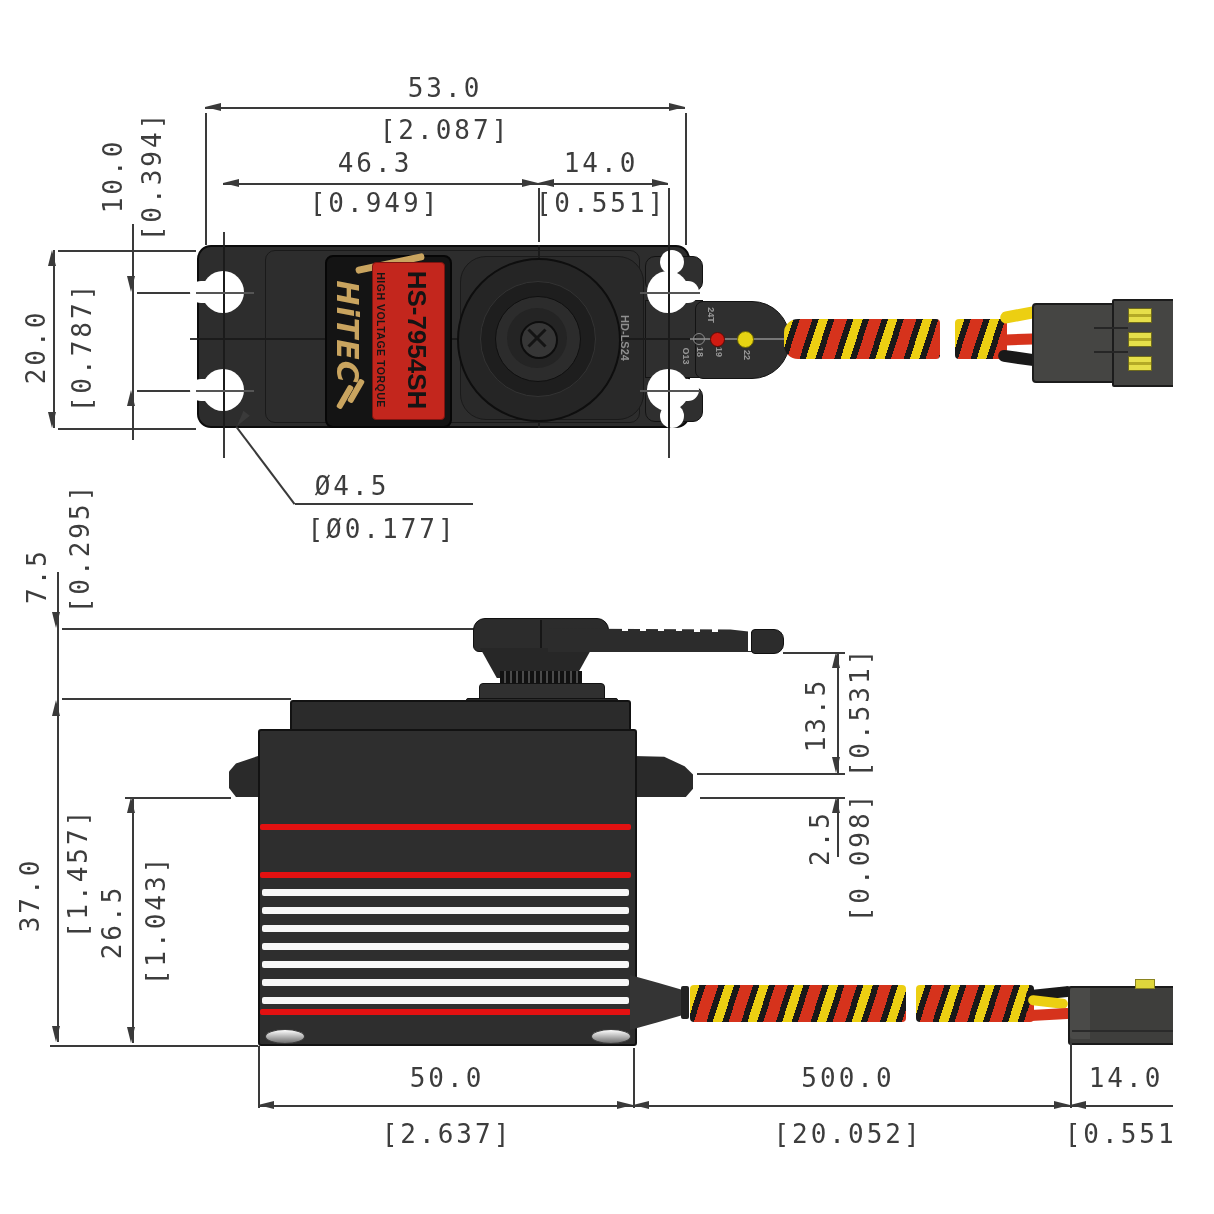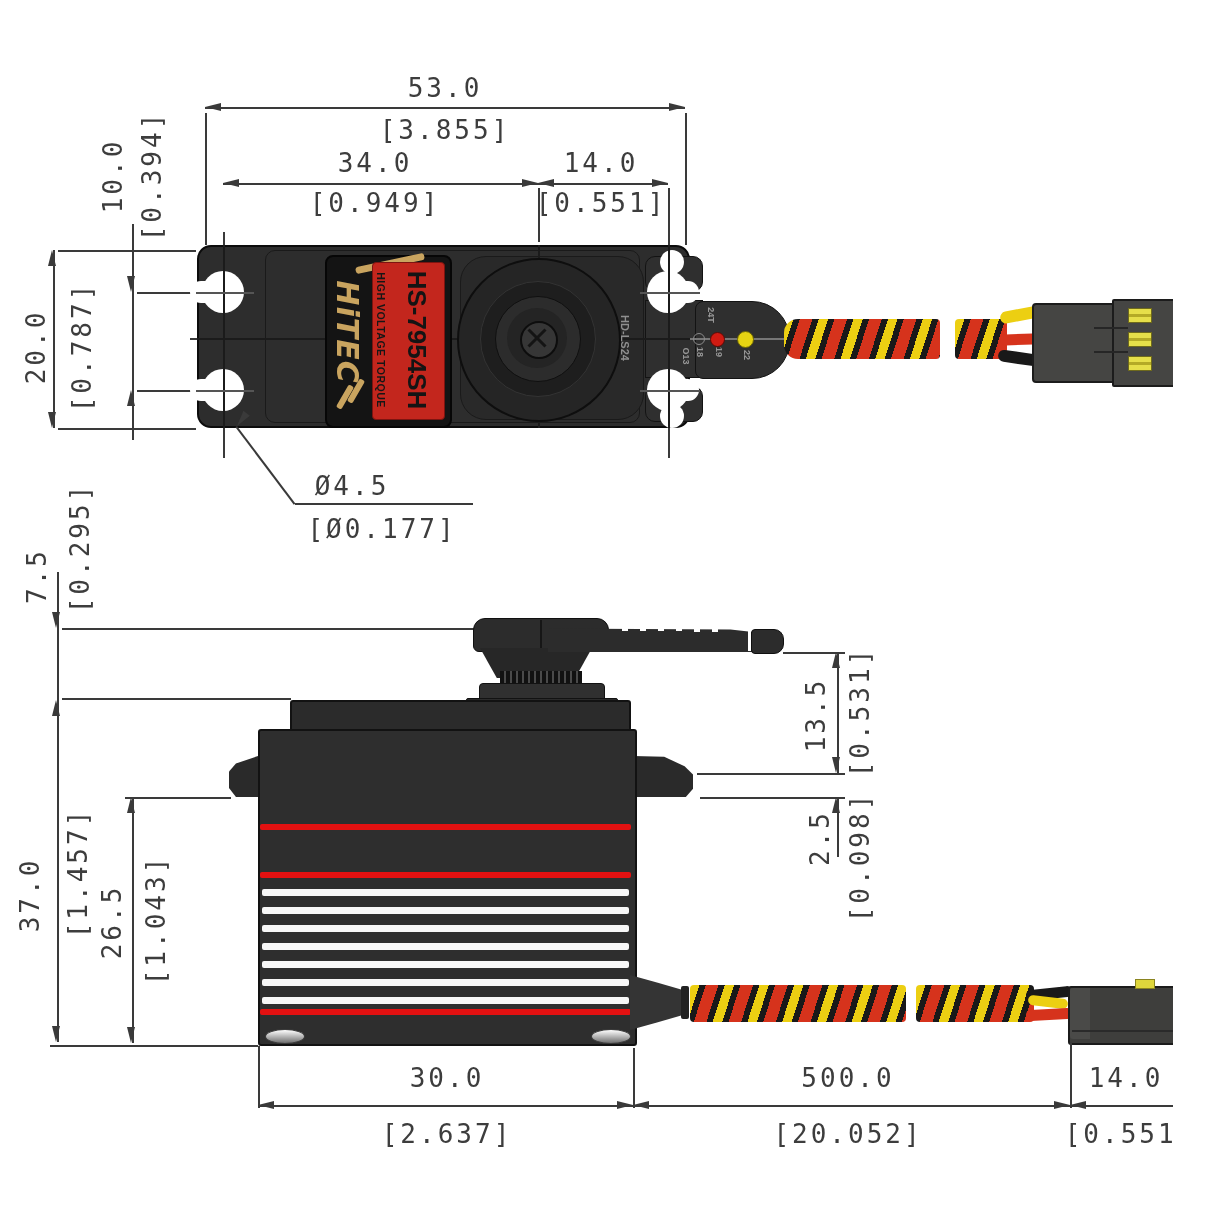--- a/index.html
+++ b/index.html
@@ -35,25 +35,25 @@
 </style>
 </head>
 <body>
 
 <div class="canvas">
 
   <div class="dt" style="left:445px;top:88px">53.0</div>
   <div class="hl" style="left:205px;top:107px;width:480px"></div>
   <div class="aL" style="left:205px;top:103px"></div>
   <div class="aR" style="left:669px;top:103px"></div>
-  <div class="dt" style="left:445px;top:130px">[3.855]</div>
+  <div class="dt" style="left:445px;top:130px">[2.087]</div>
   <div class="vl" style="left:205px;top:113px;height:132px"></div>
   <div class="vl" style="left:685px;top:113px;height:132px"></div>
 
-  <div class="dt" style="left:375px;top:163px">34.0</div>
+  <div class="dt" style="left:375px;top:163px">46.3</div>
   <div class="dt" style="left:375px;top:203px">[0.949]</div>
   <div class="dt" style="left:601px;top:163px">14.0</div>
   <div class="dt" style="left:601px;top:203px">[0.551]</div>
   <div class="hl" style="left:223px;top:183px;width:445px"></div>
   <div class="aL" style="left:223px;top:179px"></div>
   <div class="aR" style="left:522px;top:179px"></div>
   <div class="aL" style="left:538px;top:179px"></div>
   <div class="aR" style="left:652px;top:179px"></div>
   <div class="vl" style="left:538px;top:188px;height:54px"></div>
 
@@ -222,21 +222,21 @@
   <div class="shape twist" style="left:690px;top:985px;width:216px;height:37px;border-radius:4px"></div>
   <div class="shape twist" style="left:916px;top:985px;width:118px;height:37px;border-radius:4px"></div>
   <div class="shape" style="left:1026px;top:988px;width:46px;height:11px;background:#191919;border-radius:5px;transform:rotate(-6deg)"></div>
   <div class="shape" style="left:1028px;top:997px;width:40px;height:10px;background:#eccf12;border-radius:5px;transform:rotate(7deg)"></div>
   <div class="shape" style="left:1026px;top:1009px;width:46px;height:11px;background:#d6331c;border-radius:5px;transform:rotate(-3deg)"></div>
   <div class="shape" style="left:1068px;top:986px;width:125px;height:55px;background:#3e3e3c;border:2px solid #1b1b1b;border-radius:3px"></div>
   <div class="shape" style="left:1070px;top:988px;width:20px;height:51px;background:#4a4a48;border-radius:3px 0 0 3px"></div>
   <div class="shape" style="left:1135px;top:979px;width:18px;height:8px;background:#ded63c;border:1px solid #8a8420"></div>
   <div class="hl" style="left:1072px;top:1030px;width:117px;background:#2a2a2a"></div>
 
-  <div class="dt" style="left:447px;top:1078px">30.0</div>
+  <div class="dt" style="left:447px;top:1078px">50.0</div>
   <div class="dt" style="left:447px;top:1134px">[2.637]</div>
   <div class="dt" style="left:848px;top:1078px">500.0</div>
   <div class="dt" style="left:848px;top:1134px">[20.052]</div>
   <div class="dt" style="left:1126px;top:1078px">14.0</div>
   <div class="dt" style="left:1130px;top:1134px">[0.551]</div>
   <div class="hl" style="left:258px;top:1105px;width:935px"></div>
   <div class="aL" style="left:258px;top:1101px"></div>
   <div class="aR" style="left:617px;top:1101px"></div>
   <div class="aL" style="left:633px;top:1101px"></div>
   <div class="aR" style="left:1054px;top:1101px"></div>

